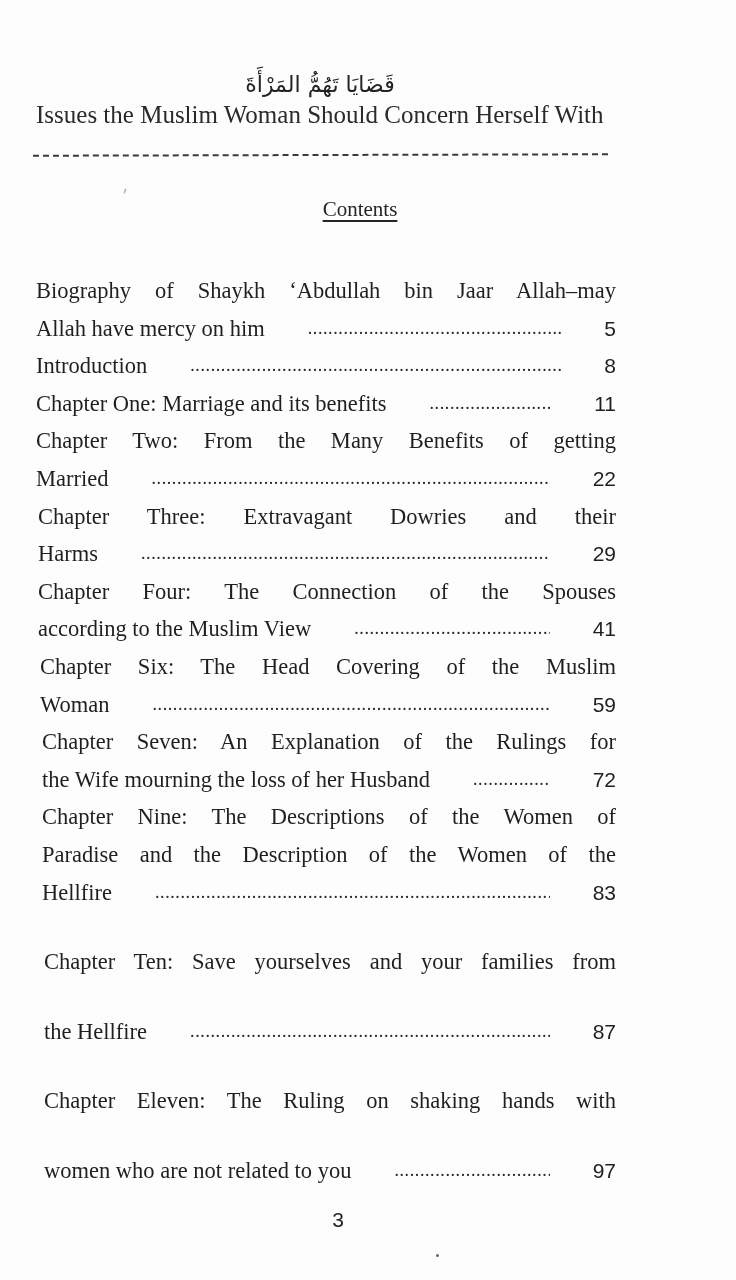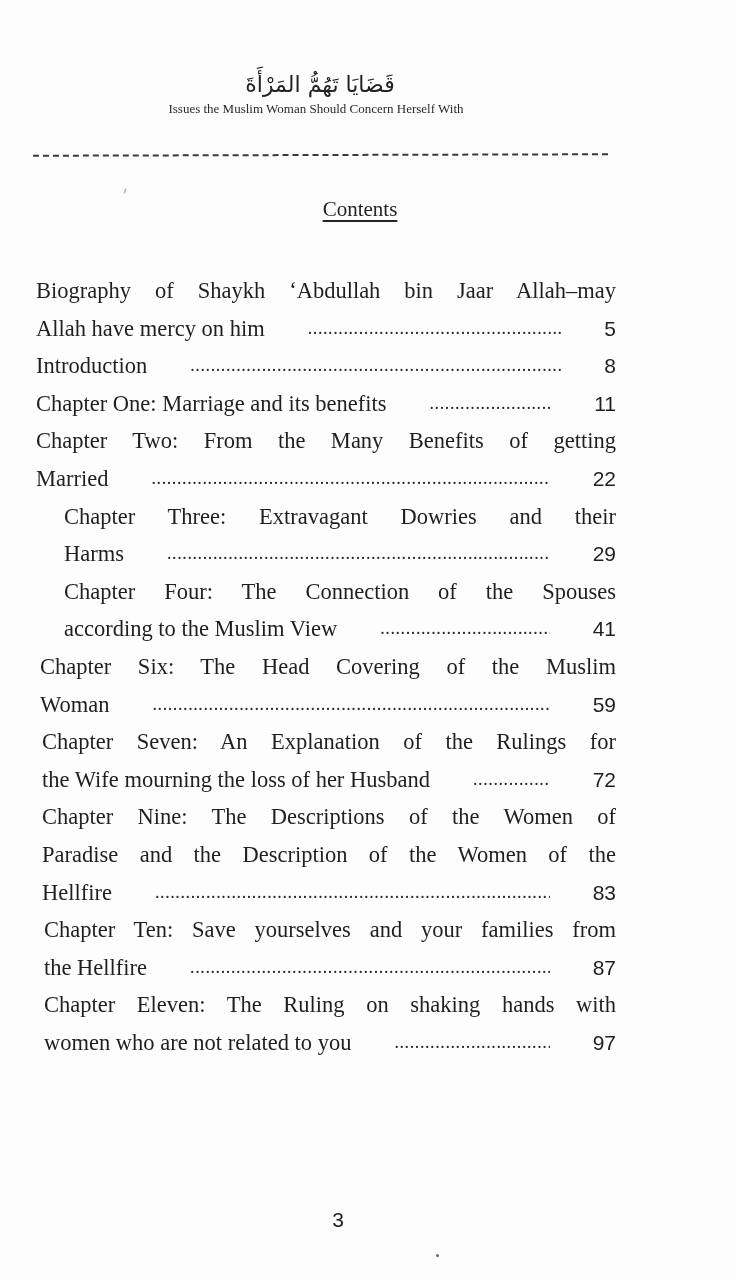--- a/index.html
+++ b/index.html
@@ -33,21 +33,21 @@
       direction: rtl;
       color: #222;
       letter-spacing: 0;
     }
     .english-title {
       position: absolute;
       left: 36px;
       top: 101px;
       width: 560px;
       text-align: center;
-      font-size: 13px;
+      font-size: 25px;
       color: #2a2a2a;
       white-space: nowrap;
     }
     .rule {
       position: absolute;
       left: 33px;
       top: 154px;
       width: 575px;
       height: 0;
       border-top: 2px dashed #3a3a3a;
@@ -104,24 +104,24 @@
     }
     .toc-line.leader .dots::after {
       content: "........................................................................................................................................................................";
     }
     .toc-line.leader .page-num {
       flex: 0 0 auto;
       font-family: "Liberation Sans", "DejaVu Sans", sans-serif;
       font-size: 21px;
       color: #1f1f1f;
     }
-    .toc .shift-2 { padding-left: 2px; margin-left: 26px; }
+    .toc .shift-2 { padding-left: 2px; }
     .toc .shift-4 { padding-left: 4px; }
     .toc .shift-6 { padding-left: 6px; }
-    .toc .shift-8 { padding-left: 8px; }
+    .toc .shift-8 { padding-left: 8px; margin-top: 32px; }
     .page-number {
       position: absolute;
       left: 0;
       width: 676px;
       top: 1208px;
       text-align: center;
       font-family: "Liberation Sans", "DejaVu Sans", sans-serif;
       font-size: 21px;
       color: #222;
     }

